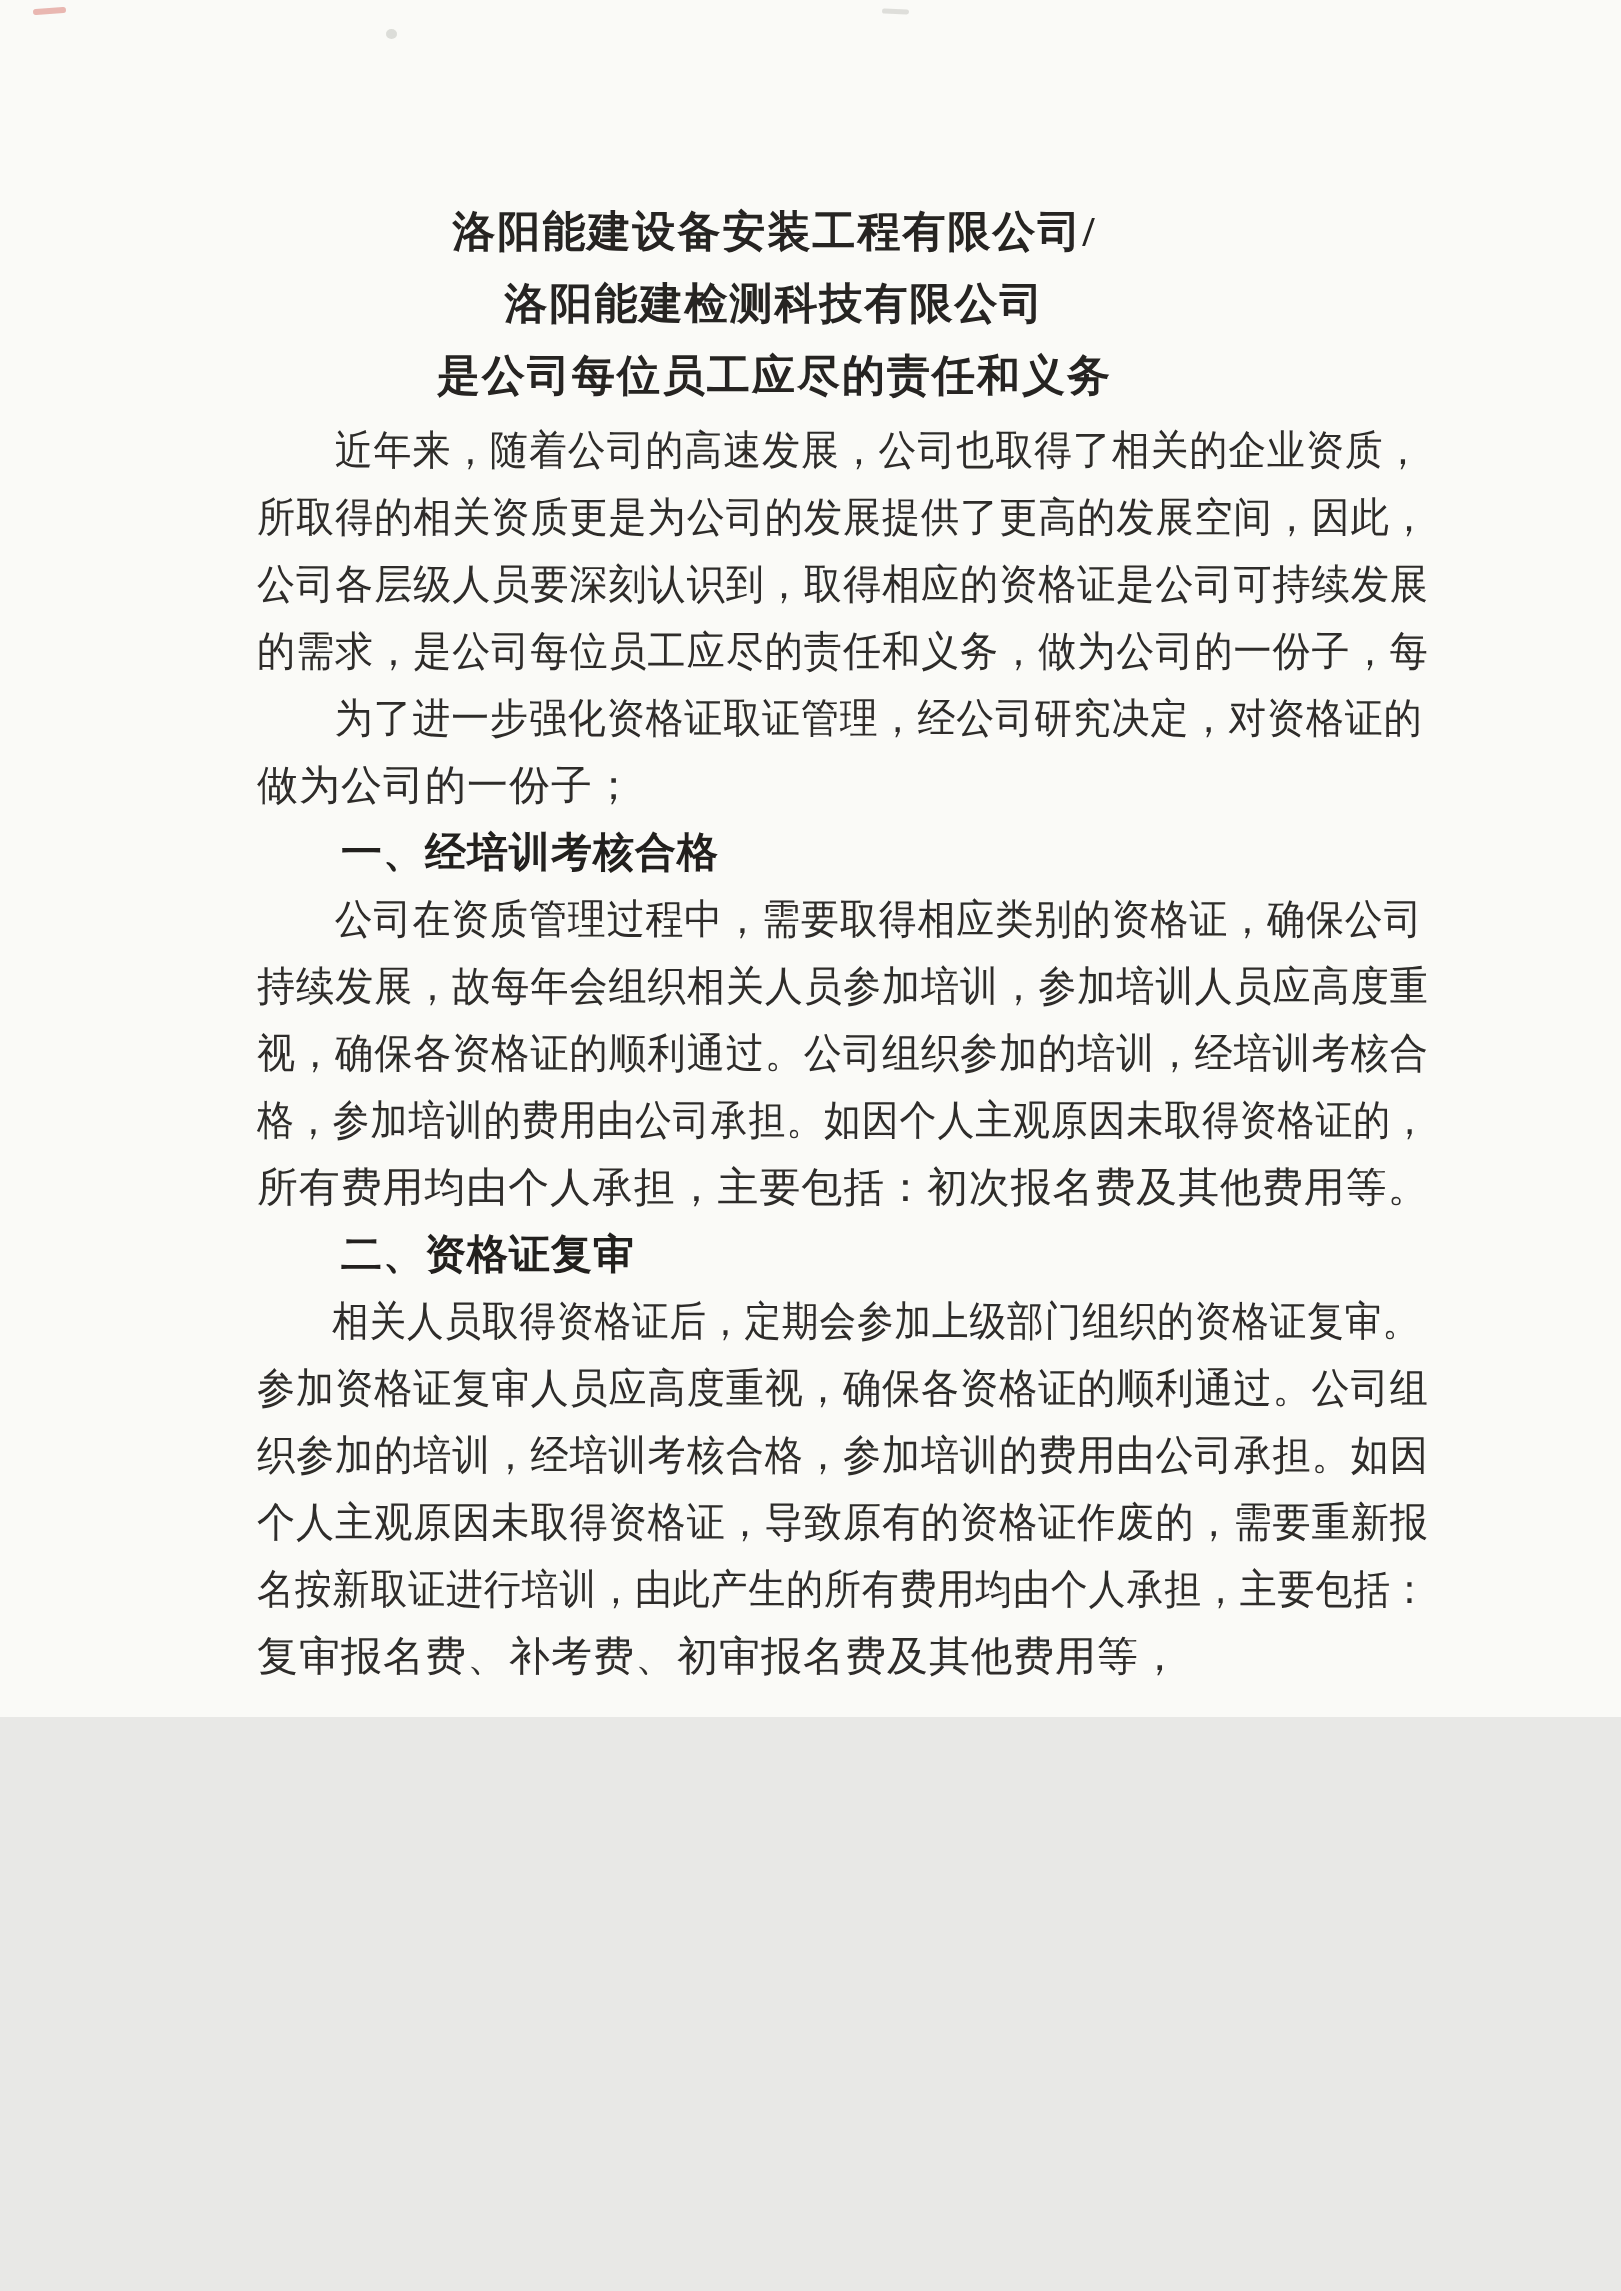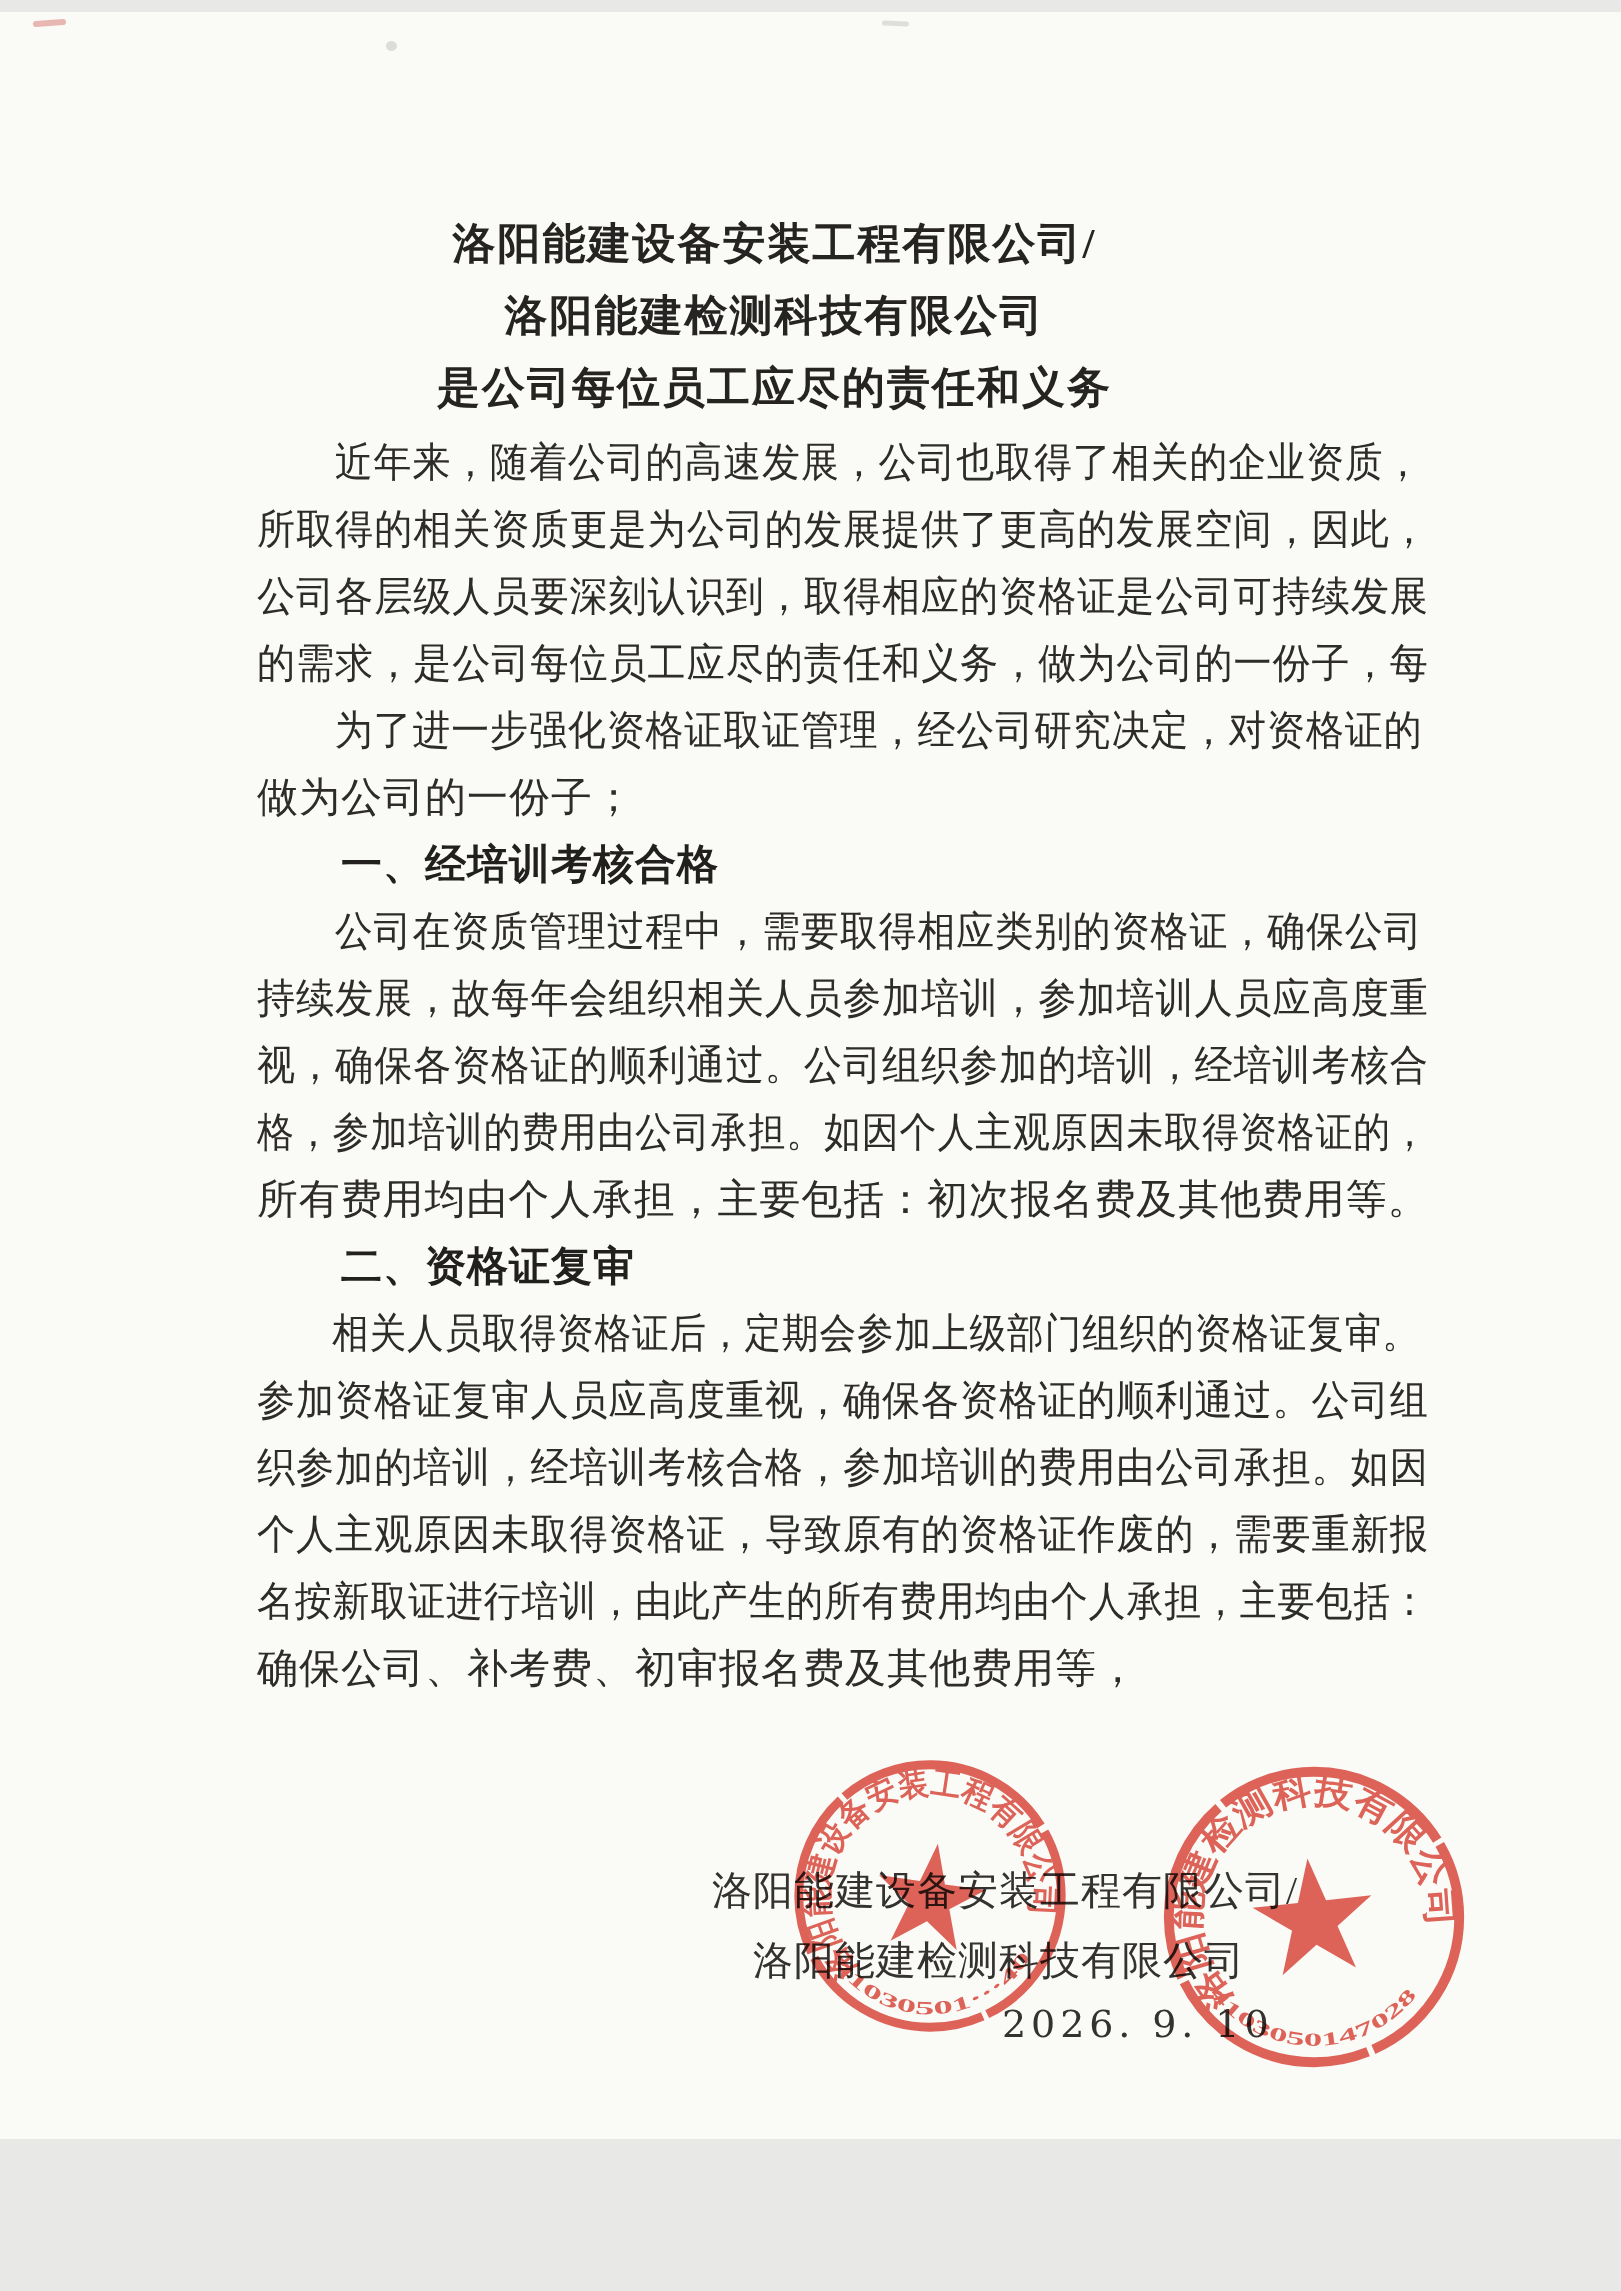--- a/index.html
+++ b/index.html
@@ -1,19 +1,19 @@
 <!DOCTYPE html>
 <html><head>
 <meta charset="utf-8">
 <style>
   html,body{margin:0;padding:0;background:#e8e8e6;}
   .page{
     position:relative;
-    width:1621px;height:2127px;
-    margin:12px auto;
+    width:1621px;height:1717px;
+    margin:0 auto;
     background:#fafaf7;
     overflow:hidden;
     font-family:"Liberation Serif","DejaVu Serif",serif;
     color:#2e2c2a;
     text-decoration:underline;
   }
   
   .title-block{
     position:absolute;left:167px;top:196px;width:1215px;
     text-align:center;
@@ -87,21 +87,21 @@
       <div class="body-line" style="transform: scaleX(0.93);">持续发展，故每年会组织相关人员参加培训，参加培训人员应高度重</div>
       <div class="body-line" style="transform: scaleX(0.93);">视，确保各资格证的顺利通过。公司组织参加的培训，经培训考核合</div>
       <div class="body-line" style="transform: scaleX(0.9);">格，参加培训的费用由公司承担。如因个人主观原因未取得资格证的，</div>
       <div class="body-line" style="transform: scaleX(0.997);">所有费用均由个人承担，主要包括：初次报名费及其他费用等。</div>
       <div class="body-line indent bold">二、资格证复审</div>
       <div class="body-line indent" style="transform: scaleX(0.893);">相关人员取得资格证后，定期会参加上级部门组织的资格证复审。</div>
       <div class="body-line" style="transform: scaleX(0.93);">参加资格证复审人员应高度重视，确保各资格证的顺利通过。公司组</div>
       <div class="body-line" style="transform: scaleX(0.93);">织参加的培训，经培训考核合格，参加培训的费用由公司承担。如因</div>
       <div class="body-line" style="transform: scaleX(0.93);">个人主观原因未取得资格证，导致原有的资格证作废的，需要重新报</div>
       <div class="body-line" style="transform: scaleX(0.9);">名按新取证进行培训，由此产生的所有费用均由个人承担，主要包括：</div>
-      <div class="body-line">确保公司、补考费、初审报名费及其他费用等，</div>
+      <div class="body-line">复审报名费、补考费、初审报名费及其他费用等，</div>
     </div>
 
   <div class="sig sig-line1">洛阳能建设备安装工程有限公司/</div>
   <div class="sig sig-line2">洛阳能建检测科技有限公司</div>
   <div class="sig sig-date">2026. 9. 10</div>
 
   <svg class="seal" style="left:787px;top:1741px;" width="286" height="286" viewBox="0 0 292 292">
     <defs>
       <path id="arcL" d="M 72.5,219.5 A 104,104 0 1 1 219.5,219.5" fill="none"></path>
       <path id="serL" d="M 48,216 A 120,120 0 0 0 244,216" fill="none"></path>

